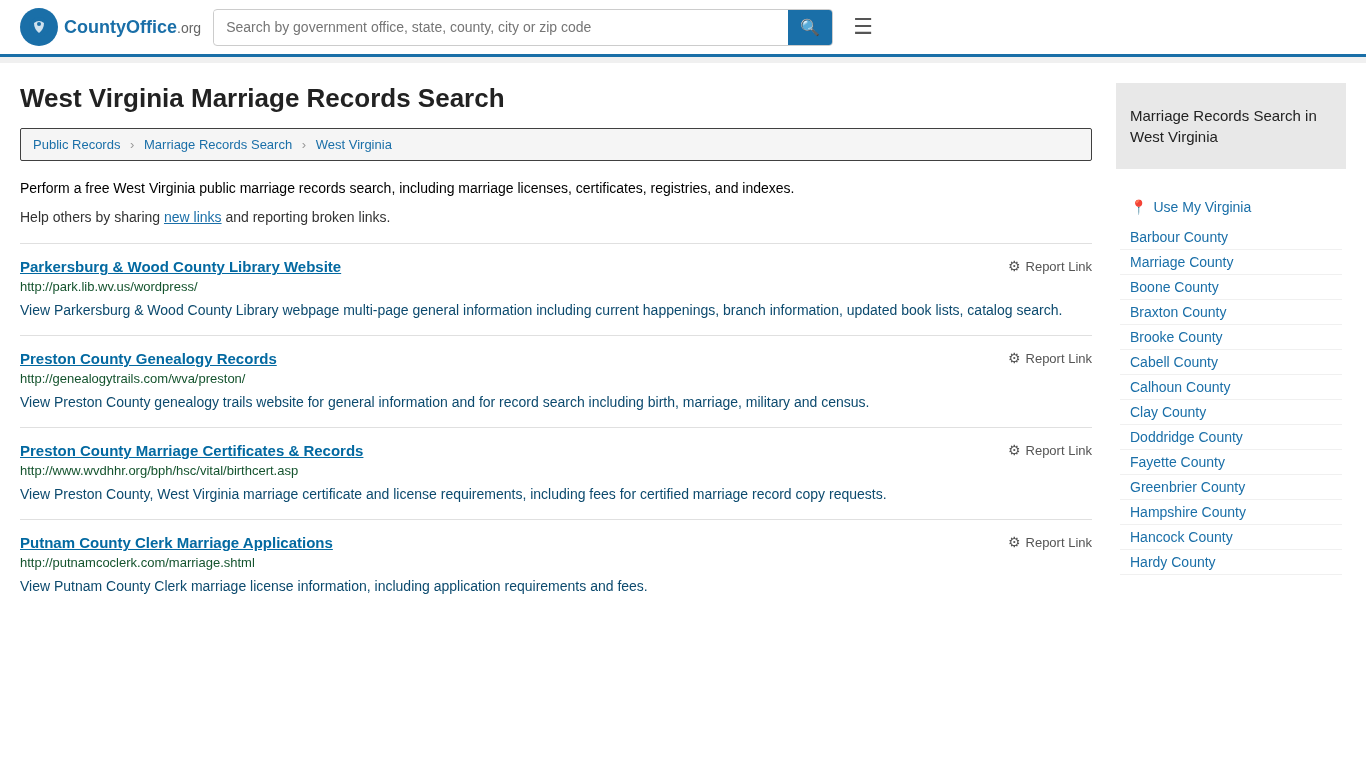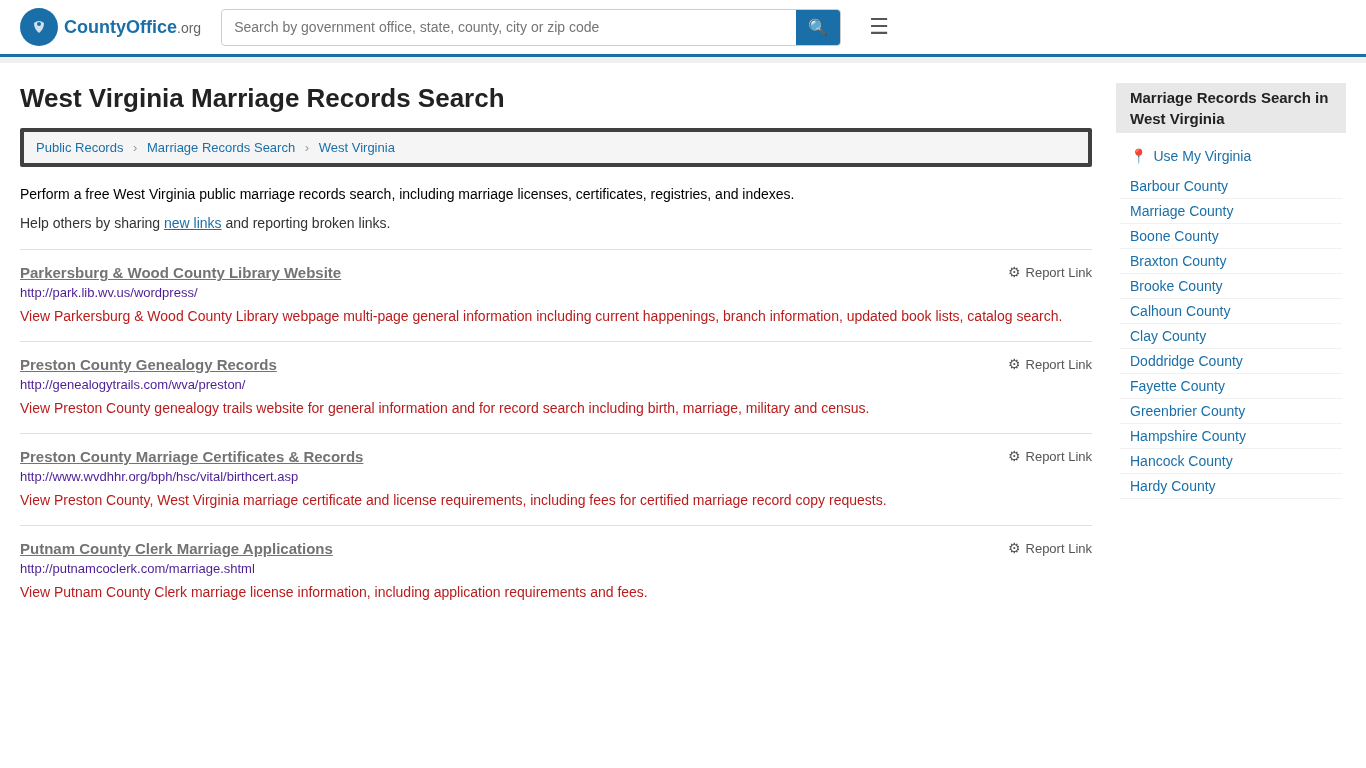--- a/index.html
+++ b/index.html
@@ -5,21 +5,21 @@
     * { margin: 0; padding: 0; box-sizing: border-box; }
     body { font-family: Arial, sans-serif; font-size: 14px; color: #333; background: #fff; }
 
     
     .header {
       background: #fff;
       border-bottom: 3px solid #1a6fa8;
       padding: 8px 20px;
       display: flex;
       align-items: center;
-      gap: 20px;
+      gap: 12px;
     }
     .logo-area {
       display: flex;
       align-items: center;
       gap: 6px;
       text-decoration: none;
     }
     .logo-circle {
       width: 38px;
       height: 38px;
@@ -99,21 +99,21 @@
 
     .page-title {
       font-size: 26px;
       font-weight: bold;
       color: #222;
       margin-bottom: 14px;
     }
 
     .breadcrumb {
       background: #f5f5f5;
-      border: 4px solid #404040;
+      border: 1px solid #404040;
       padding: 8px 12px;
       font-size: 13px;
       color: #666;
       margin-bottom: 16px;
       border-radius: 2px;
     }
     .breadcrumb a {
       color: #1a6fa8;
       text-decoration: none;
     }
@@ -144,62 +144,62 @@
     }
     .result-header {
       display: flex;
       align-items: flex-start;
       justify-content: space-between;
       margin-bottom: 4px;
     }
     .result-title {
       font-size: 15px;
       font-weight: bold;
-      color: #737373;
+      color: #0369a1;
       text-decoration: underline;
       cursor: pointer;
     }
     .report-link-btn {
       display: flex;
       align-items: center;
       gap: 5px;
       font-size: 13px;
       color: #555;
       cursor: pointer;
       white-space: nowrap;
       background: none;
       border: none;
     }
     .report-icon {
       font-size: 14px;
       color: #555;
     }
     .result-url {
-      color: #4c1d95;
+      color: #14532d;
       font-size: 13px;
       margin-bottom: 6px;
     }
     .result-desc {
       font-size: 14px;
-      color: #b91c1c;
+      color: #0c4a6e;
       line-height: 1.5;
     }
 
     
     .sidebar {
       width: 230px;
       flex-shrink: 0;
     }
     .sidebar-title {
       background: #e8e8e8;
-      padding: 4px 14px;
+      padding: 22px 14px;
       font-size: 15px;
-      font-weight: bold;
+      font-weight: normal;
       color: #222;
-      margin-bottom: 9px;
+      margin-bottom: 24px;
       line-height: 1.4;
     }
     .use-location {
       display: flex;
       align-items: center;
       gap: 6px;
       padding: 6px 14px;
       font-size: 14px;
       color: #1a6fa8;
       cursor: pointer;
@@ -326,20 +326,21 @@
       <span class="pin-icon">📍</span>
       <span>Use My Virginia</span>
     </a>
 
     <ul class="county-list" id="county-list">
         <li><a href="#">Barbour County</a></li>
         <li><a href="#">Marriage County</a></li>
         <li><a href="#">Boone County</a></li>
         <li><a href="#">Braxton County</a></li>
         <li><a href="#">Brooke County</a></li>
+        <li><a href="#">Cabell County</a></li>
         <li><a href="#">Calhoun County</a></li>
         <li><a href="#">Clay County</a></li>
         <li><a href="#">Doddridge County</a></li>
         <li><a href="#">Fayette County</a></li>
         <li><a href="#">Greenbrier County</a></li>
         <li><a href="#">Hampshire County</a></li>
         <li><a href="#">Hancock County</a></li>
         <li><a href="#">Hardy County</a></li>
       </ul>
   </aside>

